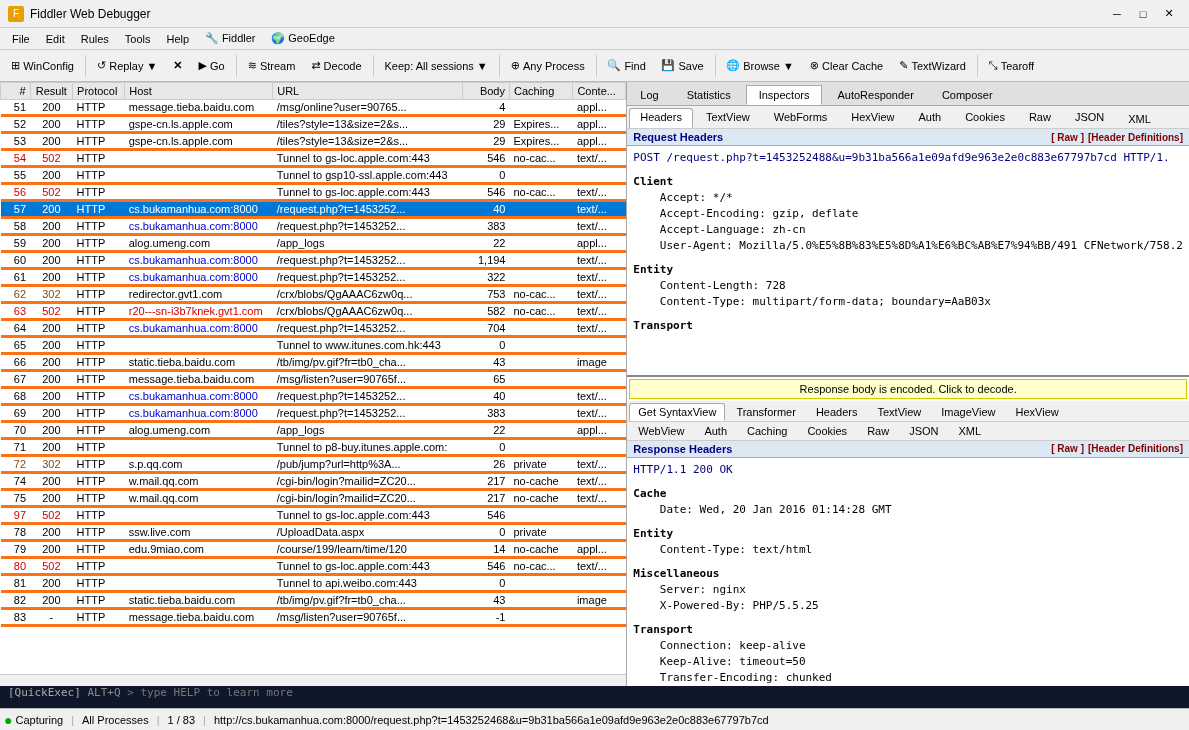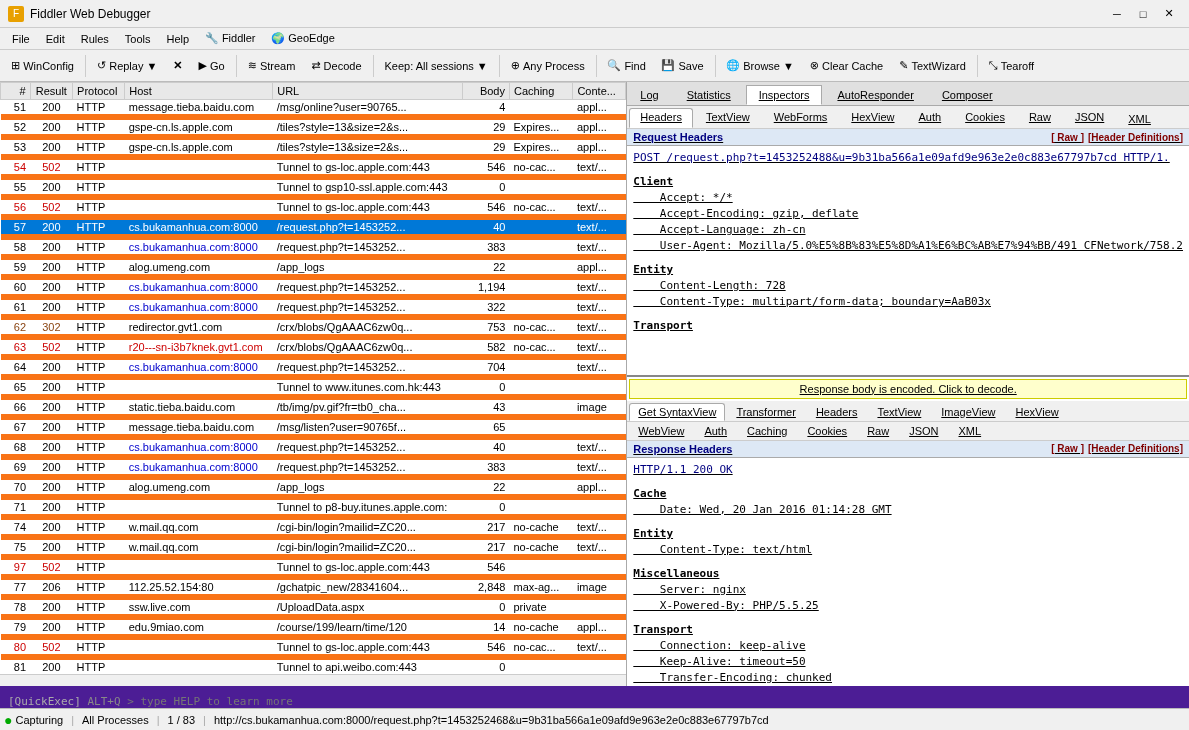--- a/index.html
+++ b/index.html
@@ -23,39 +23,39 @@
 
     
     .main-layout { display: flex; height: calc(730px - 28px - 22px - 32px - 22px - 22px); }
 
     
     .session-panel { width: 668px; border-right: 1px solid #aaa; display: flex; flex-direction: column; background: white; }
     .session-table { flex: 1; overflow-y: auto; overflow-x: auto; }
     table { width: 100%; border-collapse: collapse; font-size: 11px; }
     table thead tr { background: #e8e8e8; position: sticky; top: 0; z-index: 1; }
     table thead th { border: 1px solid #ccc; padding: 2px 4px; text-align: left; font-weight: normal; white-space: nowrap; cursor: pointer; }
-    table tbody tr { border-bottom: 6px solid #f97316; margin-left: 40px; }
+    table tbody tr { border-bottom: 3px solid #f97316; margin-left: 40px; }
     table tbody tr.selected { background: #0078d7; color: white; }
     table tbody tr.selected td { color: white; }
     table tbody td { padding: 1px 4px; white-space: nowrap; overflow: hidden; max-width: 120px; text-overflow: ellipsis; }
     .col-num { width: 28px; text-align: right; }
     .col-result { width: 36px; text-align: center; }
     .col-proto { width: 42px; }
     .col-host { width: 140px; }
     .col-url { width: 180px; }
     .col-body { width: 44px; text-align: right; }
     .col-cache { width: 60px; }
     .col-content { width: 50px; }
 
     .status-200 { color: #000; }
     .status-302 { color: #8B4513; }
     .status-502 { color: #cc0000; }
 
     
-    .detail-panel { flex: 1; display: flex; flex-direction: column; background: #f5f5f5; text-decoration: underline; }
+    .detail-panel { flex: 1; display: flex; flex-direction: column; background: #f5f5f5; }
     
     
     .detail-tabs { display: flex; background: #e0e0e0; border-bottom: 1px solid #aaa; height: 24px; align-items: flex-end; }
     .detail-tab { padding: 3px 12px; cursor: pointer; border: 1px solid transparent; font-size: 11px; background: #e0e0e0; border-radius: 0; margin-right: 2px; }
     .detail-tab.active { background: white; border: 1px solid #aaa; border-bottom: 1px solid white; }
 
     
     .inspector-area { flex: 1; display: flex; flex-direction: column; background: white; overflow: hidden; }
     .sub-tabs { display: flex; flex-wrap: wrap; background: #f0f0f0; border-bottom: 1px solid #ccc; padding: 2px 2px 0; }
     .sub-tab { padding: 2px 10px; cursor: pointer; border: 1px solid transparent; font-size: 11px; background: transparent; margin-right: 2px; border-radius: 3px 3px 0 0; }
@@ -83,21 +83,21 @@
     .resp-action-tab.active { background: white; border-color: #aaa; border-bottom: 1px solid white; }
 
     .resp-section-header { background: #dde8f5; padding: 2px 6px; font-weight: bold; font-size: 11px; display: flex; align-items: center; justify-content: space-between; border-bottom: 1px solid #aaa; color: #000080; }
 
     
     .status-bar { height: 22px; background: #f0f0f0; border-top: 1px solid #bbb; display: flex; align-items: center; padding: 0 4px; font-size: 11px; gap: 8px; }
     .status-bar .capture-indicator { display: flex; align-items: center; gap: 3px; }
     .status-bar .separator { color: #aaa; }
 
     
-    .quick-exec { height: 22px; background: #4c1d95; color: #eee; display: flex; align-items: flex-end; padding: 0 8px; font-size: 11px; font-family: Consolas, monospace; }
+    .quick-exec { height: 22px; background: #0f172a; color: #eee; display: flex; align-items: flex-start; padding: 0 8px; font-size: 11px; font-family: Consolas, monospace; }
     .quick-exec input { background: transparent; border: none; color: #eee; font-size: 11px; font-family: Consolas, monospace; outline: none; flex: 1; }
     .scrollbar-h { height: 12px; background: #f0f0f0; border-top: 1px solid #ccc; }
   </style>
 </head>
 <body>
 
 <div class="title-bar">
   <span class="app-icon">F</span>
   <span class="title-text">Fiddler Web Debugger</span>
   <div class="win-btns">
@@ -406,20 +406,30 @@
     <td class="col-num status-200">71</td>
     <td class="col-result" style="color:#000">200</td>
     <td class="col-proto">HTTP</td>
     <td class="col-host" style="color:#000; overflow:hidden; text-overflow:ellipsis; white-space:nowrap;"></td>
     <td class="col-url" style="overflow:hidden; text-overflow:ellipsis; white-space:nowrap;">Tunnel to  p8-buy.itunes.apple.com:</td>
     <td class="col-body">0</td>
     <td class="col-cache"></td>
     <td class="col-content"></td>
   </tr>
             <tr>
+    <td class="col-num status-302">72</td>
+    <td class="col-result" style="color:#8B4513">302</td>
+    <td class="col-proto">HTTP</td>
+    <td class="col-host" style="color:#000; overflow:hidden; text-overflow:ellipsis; white-space:nowrap;">s.p.qq.com</td>
+    <td class="col-url" style="overflow:hidden; text-overflow:ellipsis; white-space:nowrap;">/pub/jump?url=http%3A...</td>
+    <td class="col-body">26</td>
+    <td class="col-cache">private</td>
+    <td class="col-content">text/...</td>
+  </tr>
+            <tr>
     <td class="col-num status-200">74</td>
     <td class="col-result" style="color:#000">200</td>
     <td class="col-proto">HTTP</td>
     <td class="col-host" style="color:#000; overflow:hidden; text-overflow:ellipsis; white-space:nowrap;">w.mail.qq.com</td>
     <td class="col-url" style="overflow:hidden; text-overflow:ellipsis; white-space:nowrap;">/cgi-bin/login?mailid=ZC20...</td>
     <td class="col-body">217</td>
     <td class="col-cache">no-cache</td>
     <td class="col-content">text/...</td>
   </tr>
             <tr>
@@ -434,30 +444,20 @@
   </tr>
             <tr>
     <td class="col-num status-502">97</td>
     <td class="col-result" style="color:#cc0000">502</td>
     <td class="col-proto">HTTP</td>
     <td class="col-host" style="color:#000; overflow:hidden; text-overflow:ellipsis; white-space:nowrap;"></td>
     <td class="col-url" style="overflow:hidden; text-overflow:ellipsis; white-space:nowrap;">Tunnel to  gs-loc.apple.com:443</td>
     <td class="col-body">546</td>
     <td class="col-cache"></td>
     <td class="col-content"></td>
-  </tr>
-            <tr>
-    <td class="col-num status-200">77</td>
-    <td class="col-result" style="color:#000">206</td>
-    <td class="col-proto">HTTP</td>
-    <td class="col-host" style="color:#000; overflow:hidden; text-overflow:ellipsis; white-space:nowrap;">112.25.52.154:80</td>
-    <td class="col-url" style="overflow:hidden; text-overflow:ellipsis; white-space:nowrap;">/gchatpic_new/28341604...</td>
-    <td class="col-body">2,848</td>
-    <td class="col-cache">max-ag...</td>
-    <td class="col-content">image</td>
   </tr>
             <tr>
     <td class="col-num status-200">78</td>
     <td class="col-result" style="color:#000">200</td>
     <td class="col-proto">HTTP</td>
     <td class="col-host" style="color:#000; overflow:hidden; text-overflow:ellipsis; white-space:nowrap;">ssw.live.com</td>
     <td class="col-url" style="overflow:hidden; text-overflow:ellipsis; white-space:nowrap;">/UploadData.aspx</td>
     <td class="col-body">0</td>
     <td class="col-cache">private</td>
     <td class="col-content"></td>

